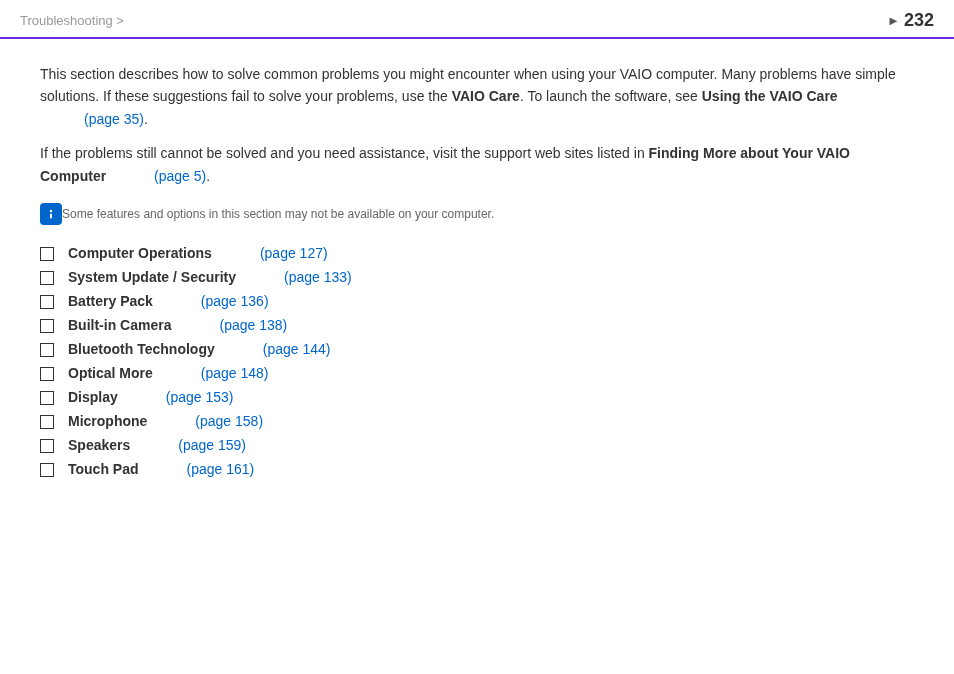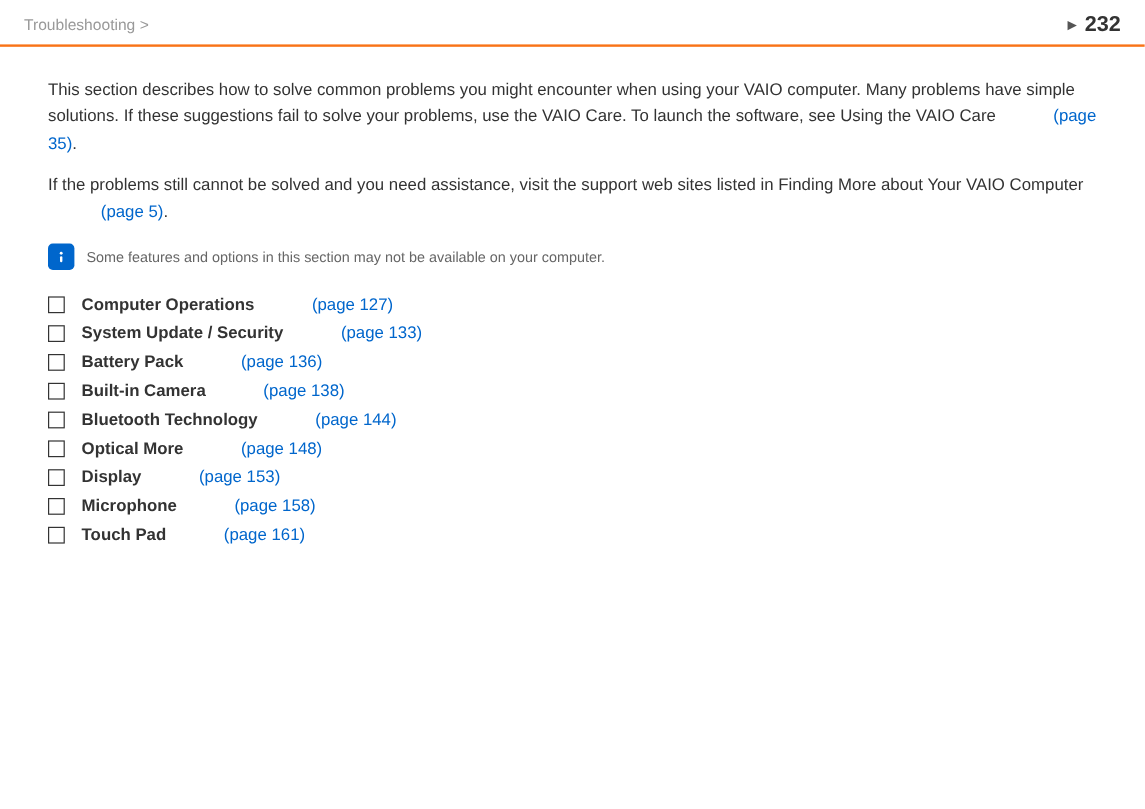--- a/index.html
+++ b/index.html
@@ -15,21 +15,21 @@
       font-size: 14px;
       width: 954px;
       min-height: 674px;
     }
 
     .header-bar {
       display: flex;
       justify-content: space-between;
       align-items: center;
       padding: 10px 20px 6px 20px;
-      border-bottom: 2px solid #f97316;
+      border-bottom: 2px solid #6d28d9;
     }
 
     .breadcrumb-text {
       color: #999999;
       font-size: 13px;
     }
 
     .page-number-container {
       display: flex;
       align-items: center;
@@ -59,34 +59,33 @@
     }
 
     .intro-paragraph {
       font-size: 14px;
       line-height: 1.6;
       margin-bottom: 12px;
       color: #333;
     }
 
     .intro-paragraph .bold {
-      font-weight: normal;
+      font-weight: bold;
     }
 
     .link-blue {
       color: #0066cc;
       text-decoration: none;
       padding-left: 44px;
     }
 
     .note-box {
       display: flex;
       align-items: flex-start;
       margin: 16px 0 20px 0;
-      gap: 10px;
     }
 
     .note-icon {
       width: 22px;
       height: 22px;
       background: #0066cc;
       border-radius: 4px;
       flex-shrink: 0;
       display: flex;
       align-items: center;
@@ -204,18 +203,23 @@
         <span class="toc-item-label">Display</span>
         <a class="toc-item-link link-blue" href="#">(page 153)</a>
       </li>
       <li>
         <span class="checkbox-icon"></span>
         <span class="toc-item-label">Microphone</span>
         <a class="toc-item-link link-blue" href="#">(page 158)</a>
       </li>
       <li>
         <span class="checkbox-icon"></span>
+        <span class="toc-item-label">Speakers</span>
+        <a class="toc-item-link link-blue" href="#">(page 159)</a>
+      </li>
+      <li>
+        <span class="checkbox-icon"></span>
         <span class="toc-item-label">Touch Pad</span>
         <a class="toc-item-link link-blue" href="#">(page 161)</a>
       </li>
     </ul>
 
 </div>
 
 </body></html>

